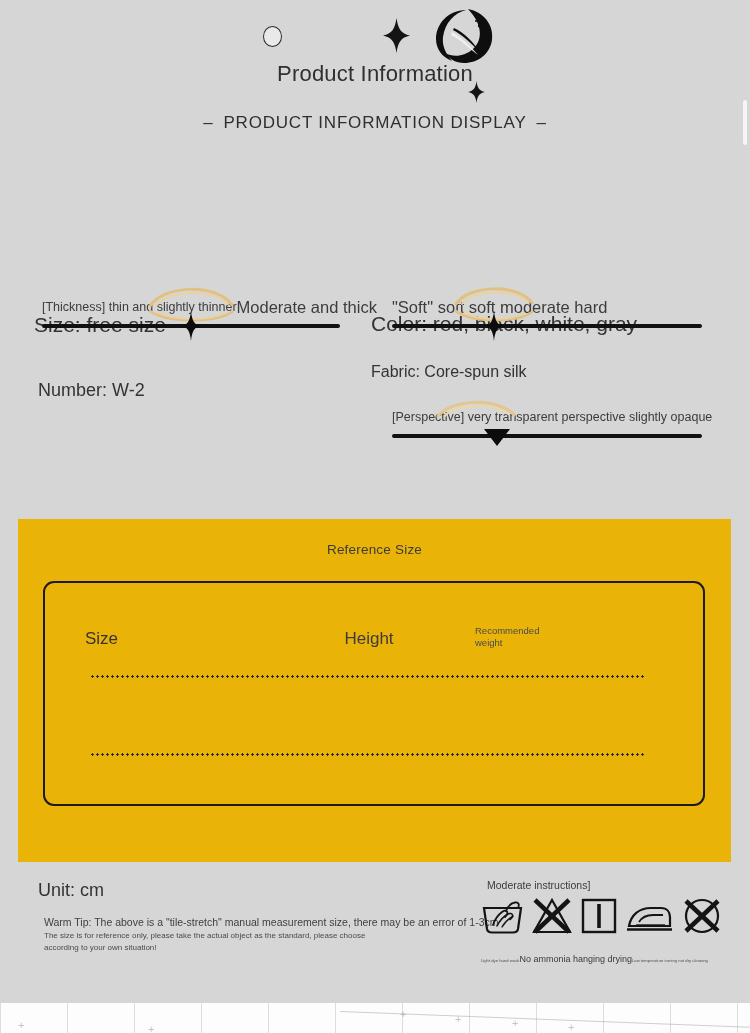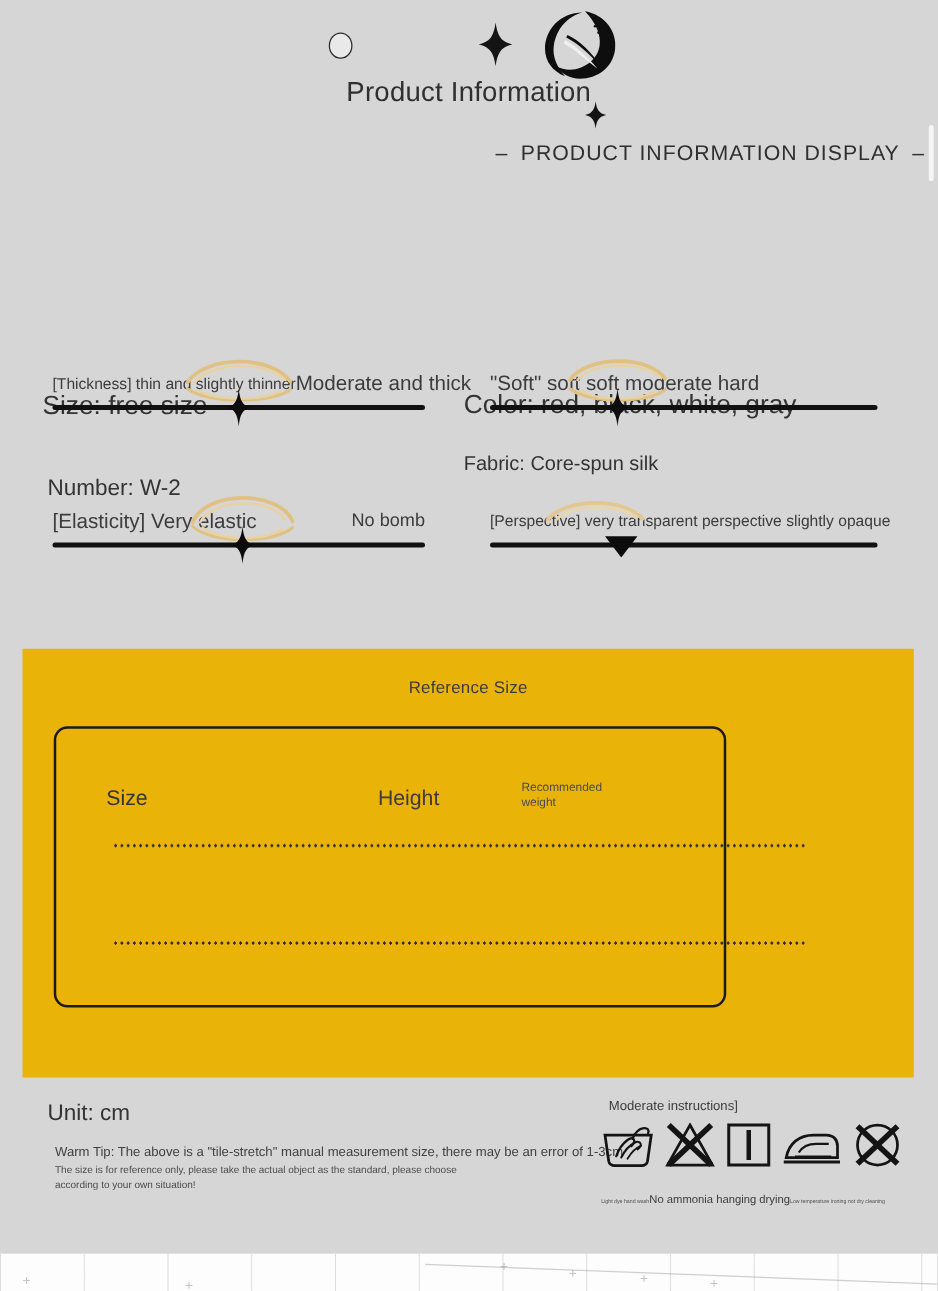--- a/index.html
+++ b/index.html
@@ -30,21 +30,21 @@
 
   .moon { position:absolute; left:432px; top:8px; }
 
   .title-main {
     position:absolute; left:0; right:0; top:61px;
     text-align:center; font-size:22px; letter-spacing:0.2px;
     color:#2f2f2f; font-weight:400;
   }
   .title-sub {
     position:absolute; left:0; right:0; top:113px;
-    text-align:right; font-size:17px; letter-spacing:0.8px;
+    text-align:center; font-size:17px; letter-spacing:0.8px;
     color:#2f2f2f; font-weight:400;
   }
   .title-sub .dash { display:inline-block; padding:0 10px; font-weight:400; }
 
   
   .specs { position:relative; height:130px; }
   .spec { position:absolute; color:#333; white-space:nowrap; }
   .spec-size   { left:34px;  top:163px; font-size:21px; }
   .spec-color  { left:371px; top:162px; font-size:21px; }
   .spec-number { left:38px;  top:230px; font-size:18px; }
@@ -89,21 +89,21 @@
     position:absolute; left:18px; top:519px;
     width:713px; height:343px;
     background:#eab308;
   }
   .ref-title {
     text-align:center; font-size:13.5px; color:#3c3c3c;
     padding-top:23px; letter-spacing:0.2px;
   }
   .ref-table {
     position:absolute; left:25px; top:62px;
-    width:538px; height:225px;
+    width:662px; height:225px;
     border:2px solid #1b1b1b; border-radius:11px;
   }
   .ref-row { position:relative; display:flex; align-items:flex-end; }
   .ref-head { padding:42px 0 0 0; }
   .ref-cell { text-align:left; }
   .c-size   { width:218px; padding-left:40px; }
   .c-height { width:212px; text-align:center; }
   .c-weight { width:190px; text-align:left; }
 
   .h-size   { font-size:17px; color:#343434; }
@@ -265,45 +265,20 @@
           </svg>
         </span>
         <span class="marker" style="left:33%">
           <svg width="18" height="30" viewBox="0 0 18 30">
             <path d="M9 0 C10 10 12.5 13.5 18 15 C12.5 16.5 10 20 9 30 C8 20 5.5 16.5 0 15 C5.5 13.5 8 10 9 0 Z" fill="#0c0c0c"></path>
           </svg>
         </span>
       </div>
     </div>
 
-    <div class="slider slider-left row-2">
-      <div class="slider-labels">
-        <span class="lbl lbl-big">[Elasticity] Very elastic</span>
-        <span class="lbl lbl-mid lbl-push">No bomb</span>
-      </div>
-      <div class="slider-track">
-        <span class="arc arc-top" style="left:51%">
-          <svg width="84" height="32" viewBox="0 0 84 32">
-            <path d="M2 30 C12 4 72 4 82 29" stroke="#e0c182" stroke-width="3" fill="none" stroke-linecap="round"></path>
-            <path d="M8 30 C18 10 66 10 76 28" stroke="#e8d2a4" stroke-width="2" fill="none" stroke-linecap="round"></path>
-          </svg>
-        </span>
-        <span class="arc arc-bot" style="left:51%">
-          <svg width="84" height="16" viewBox="0 0 84 16">
-            <path d="M2 1 C16 15 68 15 82 2" stroke="#e0c182" stroke-width="2.5" fill="none" stroke-linecap="round"></path>
-            <path d="M10 2 C24 13 60 13 74 3" stroke="#e8d2a4" stroke-width="1.8" fill="none" stroke-linecap="round"></path>
-          </svg>
-        </span>
-        <span class="marker" style="left:51%">
-          <svg width="18" height="30" viewBox="0 0 18 30">
-            <path d="M9 0 C10 10 12.5 13.5 18 15 C12.5 16.5 10 20 9 30 C8 20 5.5 16.5 0 15 C5.5 13.5 8 10 9 0 Z" fill="#0c0c0c"></path>
-          </svg>
-        </span>
-      </div>
-    </div>
 
     <div class="slider slider-right row-2">
       <div class="slider-labels">
         <span class="lbl lbl-small">[Perspective] very transparent perspective slightly opaque</span>
       </div>
       <div class="slider-track">
         <span class="arc arc-top" style="left:27%; top:-40px">
           <svg width="80" height="24" viewBox="0 0 80 24">
             <path d="M2 22 C16 4 64 4 78 21" stroke="#e4c690" stroke-width="3" fill="none" stroke-linecap="round"></path>
             <path d="M9 22 C20 9 60 9 72 20" stroke="#ead6ab" stroke-width="2" fill="none" stroke-linecap="round"></path>

